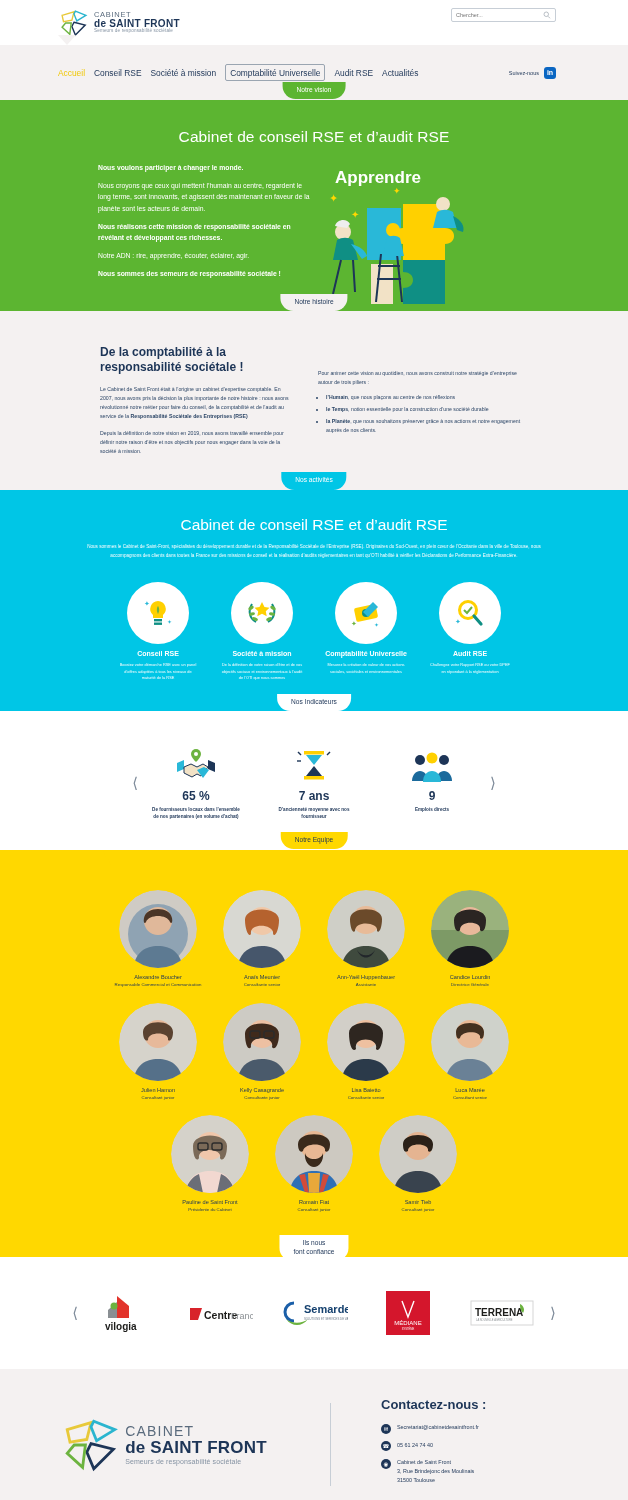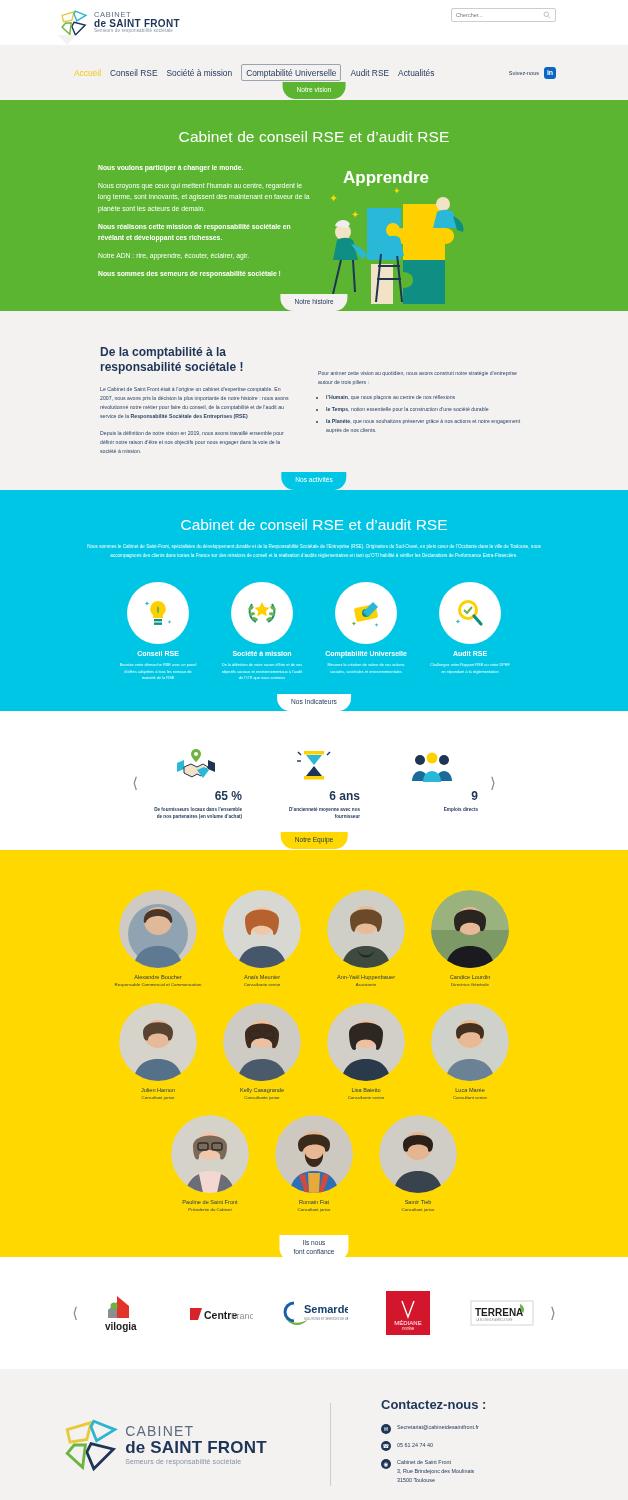--- a/index.html
+++ b/index.html
@@ -32,21 +32,21 @@
 
   .navbar {
     height:55px; background:#f4f1f1; display:flex; align-items:center; position:relative;
   }
   .nav-notch {
     position:absolute; left:58px; top:-10px; width:0; height:0;
     border-left:9px solid transparent; border-right:9px solid transparent;
     border-top:0; border-bottom:10px solid #f4f1f1;
     transform:scaleY(-1);
   }
-  .nav-items { display:flex; align-items:center; gap:9px; margin-left:74px; }
+  .nav-items { display:flex; align-items:center; gap:9px; margin-left:58px; }
   .nav-item { font-size:8.4px; color:#1d3557; white-space:nowrap; cursor:pointer; }
   .nav-item.active { color:#f0c808; }
   .nav-item.boxed { border:1px solid #9aa5b1; padding:2.5px 4px; border-radius:2px; }
   .follow { position:absolute; right:72px; display:flex; align-items:center; gap:5px; }
   .follow-lbl { font-size:5.5px; color:#1d3557; }
   .li-icon {
     width:12px; height:12px; border-radius:3px; background:#0a66c2; color:#fff;
     font-size:7px; font-weight:bold; display:flex; align-items:center; justify-content:center;
     font-family:"Liberation Sans", sans-serif;
   }
@@ -65,21 +65,21 @@
     position:absolute; left:92px; bottom:-16px; width:0; height:0;
     border-left:10px solid #5cb531; border-right:10px solid transparent;
     border-top:16px solid #5cb531; border-bottom:0 solid transparent;
   }
   .hero h1 { color:#fff; font-size:15.5px; font-weight:normal; text-align:center; margin-bottom:16px; letter-spacing:.1px;}
   .hero-body { display:flex; padding:0 26px 0 98px; gap:8px; }
   .hero-text { width:215px; color:#fff; font-size:6.8px; line-height:1.65; }
   .hero-text p { margin-bottom:7px; }
   .hero-text .b { font-weight:bold; }
   .hero-illu { flex:1; position:relative; min-height:120px; }
-  .appr { position:absolute; left:22px; top:6px; font-size:17px; font-weight:bold; color:#fff; }
+  .appr { position:absolute; left:14px; top:6px; font-size:17px; font-weight:bold; color:#fff; }
 
   
   .histoire { background:#f4f1f1; position:relative; padding:34px 0 26px; }
   .histoire-notch {
     position:absolute; left:92px; bottom:-16px; width:0; height:0;
     border-left:10px solid #f4f1f1; border-right:10px solid transparent;
     border-top:16px solid #f4f1f1;
   }
   .hist-body { display:flex; padding:0 95px 0 100px; gap:28px; }
   .hist-left { width:190px; }
@@ -113,21 +113,21 @@
     display:flex; align-items:center; justify-content:center;
   }
   .act-title { color:#fff; font-size:7px; font-weight:bold; line-height:1.25; margin-bottom:4px; }
   .act-desc { color:#fff; font-size:3.9px; line-height:1.6; }
 
   
   .indicateurs { background:#fff; position:relative; padding:34px 0 30px; }
   .ind-row { display:flex; align-items:center; justify-content:center; gap:0; }
   .arrow { font-size:15px; color:#7d8a99; cursor:pointer; padding:0 12px; user-select:none; font-family:"DejaVu Sans", sans-serif;}
   .ind-items { display:flex; gap:26px; }
-  .ind-item { width:92px; text-align:right; }
+  .ind-item { width:92px; text-align:center; }
   .ind-ico { height:38px; display:flex; align-items:flex-end; justify-content:center; margin-bottom:6px; }
   .ind-val { font-size:12px; font-weight:bold; color:#1d3557; margin-bottom:3px; }
   .ind-lbl { font-size:4.6px; font-weight:bold; color:#1d3557; line-height:1.55; }
 
   
   .equipe { background:#ffd800; position:relative; padding:40px 0 30px; }
   .eq-notch-t {
     position:absolute; left:92px; top:0; width:0; height:0;
     border-left:10px solid #ffd800; border-right:10px solid transparent;
     border-bottom:16px solid #ffd800;
@@ -379,21 +379,21 @@
           <svg width="34" height="36" viewBox="0 0 34 36">
             <rect x="7" y="4" width="20" height="3.5" fill="#ffd000"></rect>
             <rect x="7" y="29" width="20" height="3.5" fill="#ffd000"></rect>
             <path d="M9 8h16l-8 10z" fill="#29b8d8"></path>
             <path d="M9 29h16l-8-10z" fill="#1d3557"></path>
             <line x1="4" y1="8" x2="1" y2="5" stroke="#1d3557" stroke-width="1.4"></line>
             <line x1="4" y1="14" x2="0" y2="14" stroke="#1d3557" stroke-width="1.4"></line>
             <line x1="30" y1="8" x2="33" y2="5" stroke="#1d3557" stroke-width="1.4"></line>
           </svg>
         </div>
-        <div class="ind-val">6 ans</div>
+        <div class="ind-val">7 ans</div>
         <div class="ind-lbl">D’ancienneté moyenne avec nos fournisseur</div>
       </div>
 
       <div class="ind-item">
         <div class="ind-ico">
           <svg width="42" height="32" viewBox="0 0 42 32">
             <circle cx="9" cy="9" r="5" fill="#1d3557"></circle>
             <path d="M1 30c0-6 4-10 8-10s8 4 8 10z" fill="#1b6a9c"></path>
             <circle cx="33" cy="9" r="5" fill="#1d3557"></circle>
             <path d="M25 30c0-6 4-10 8-10s8 4 8 10z" fill="#1b6a9c"></path>

